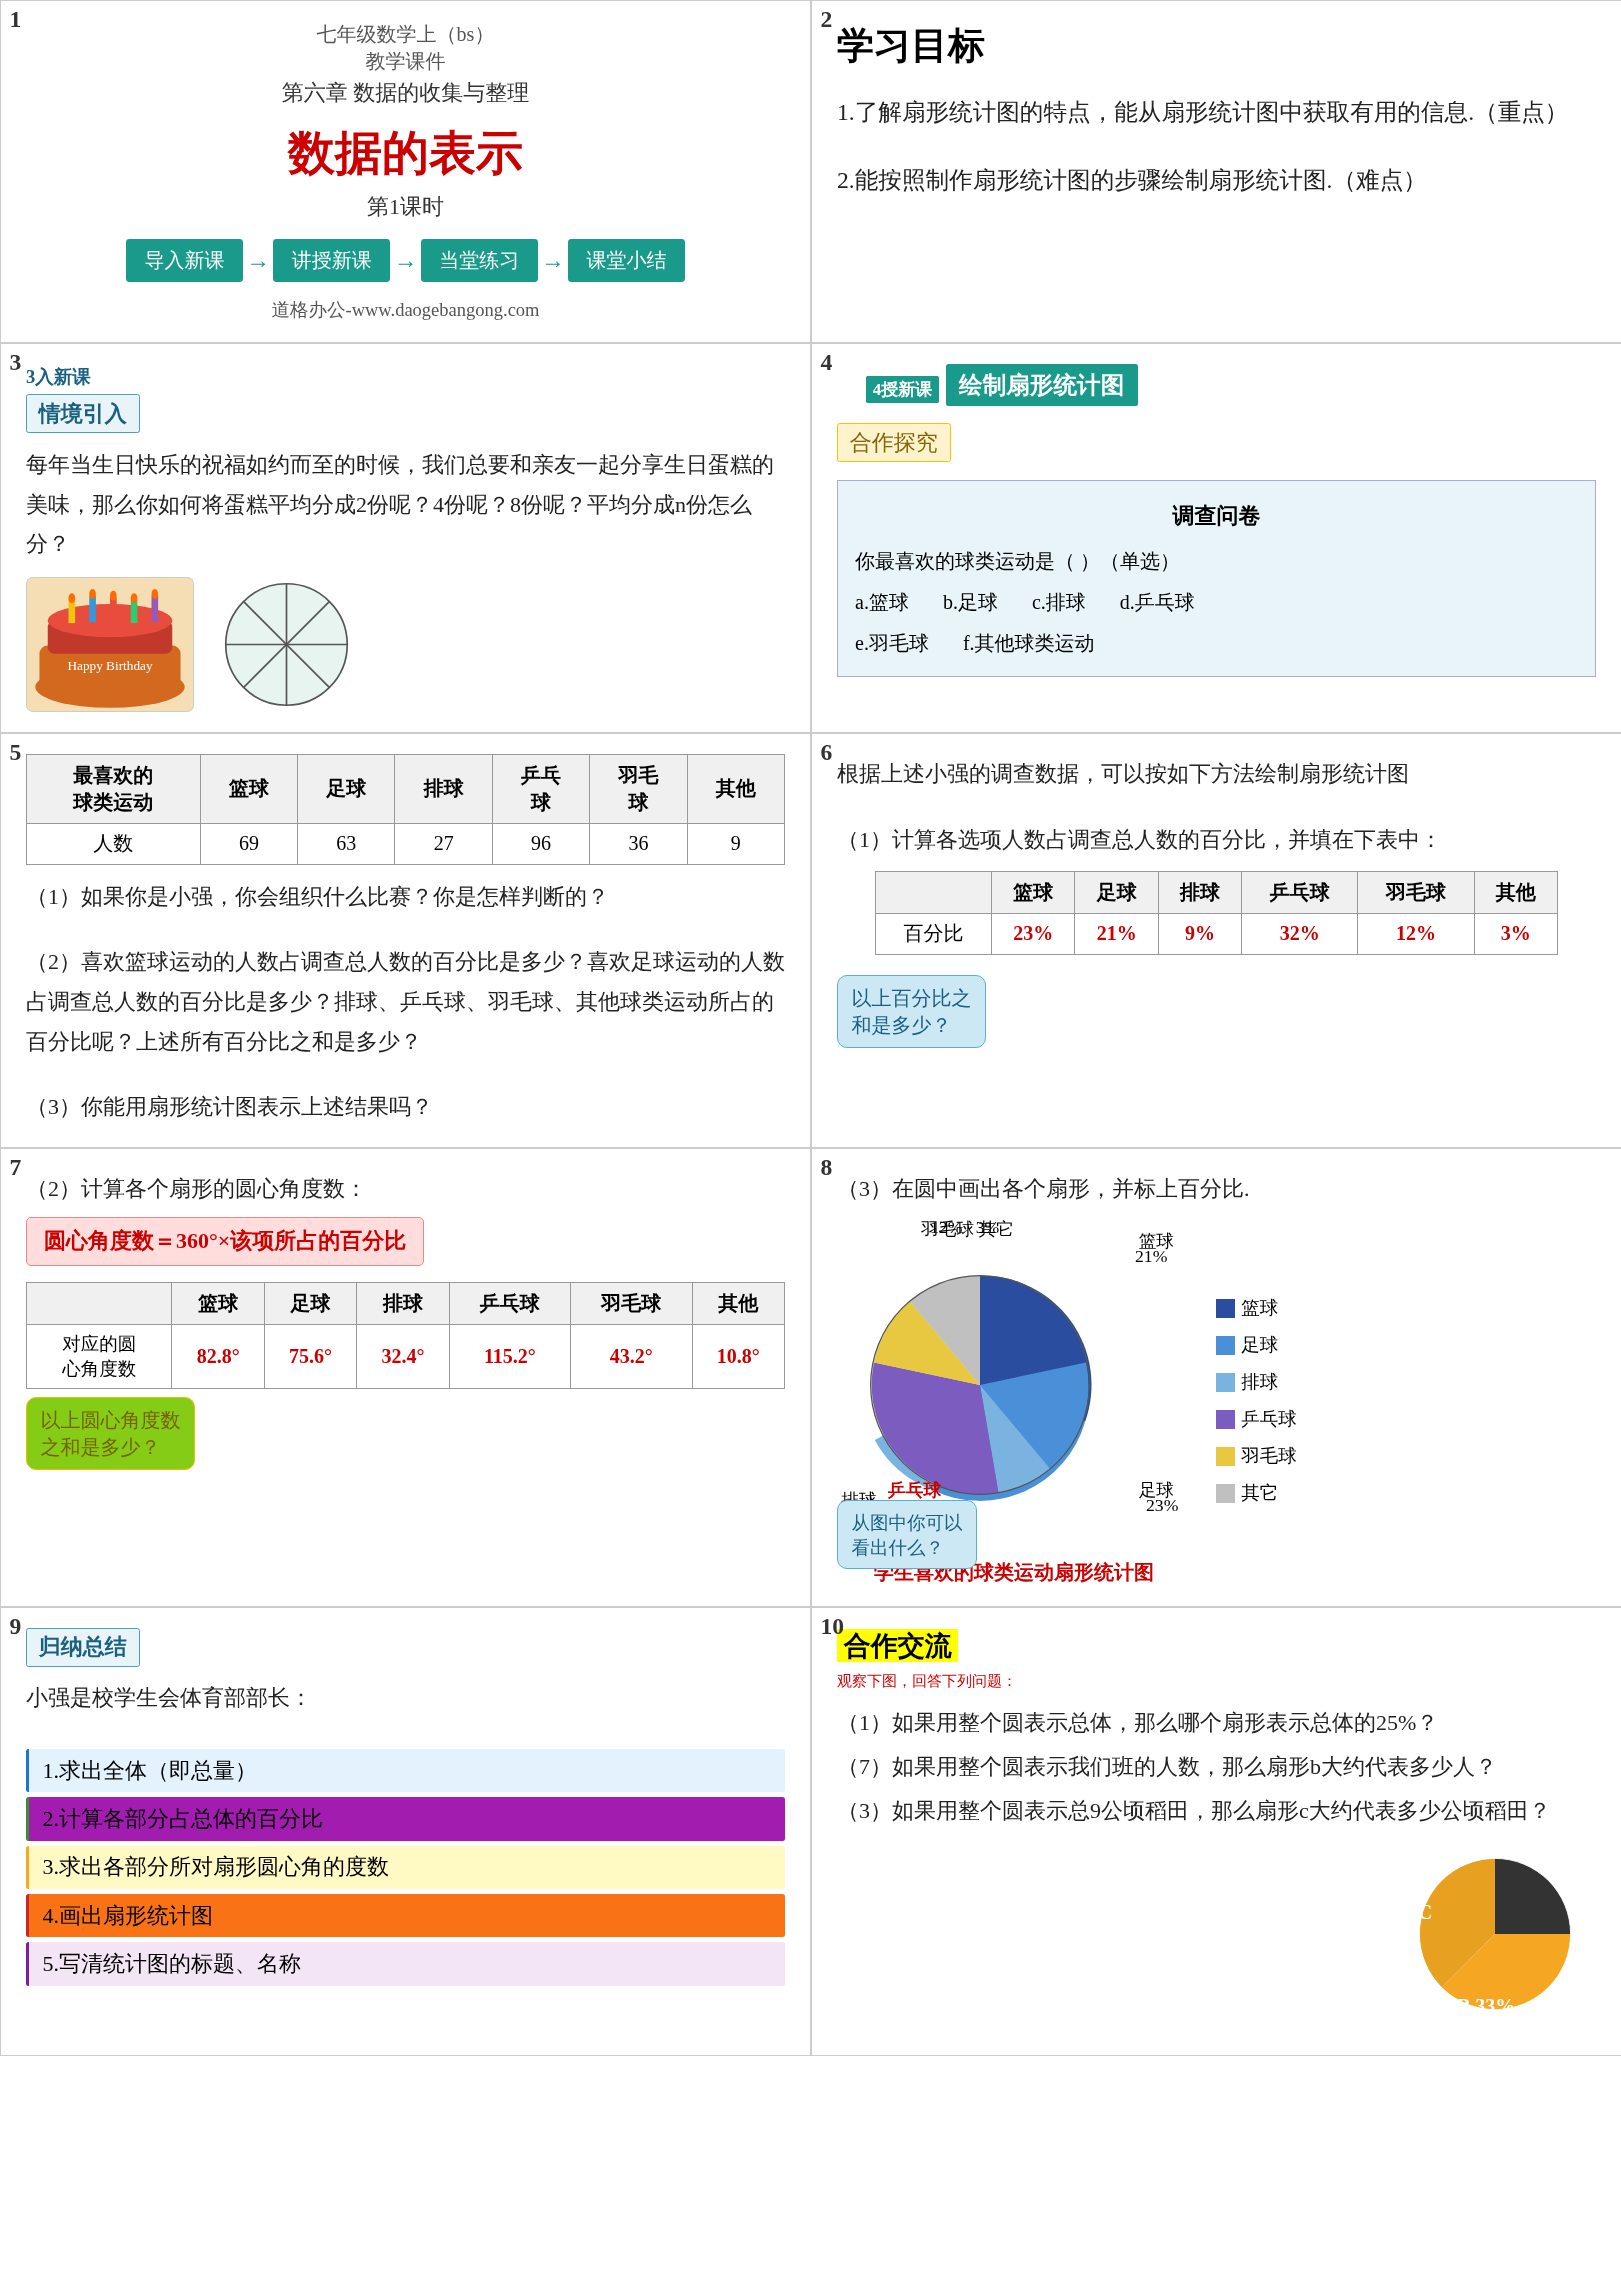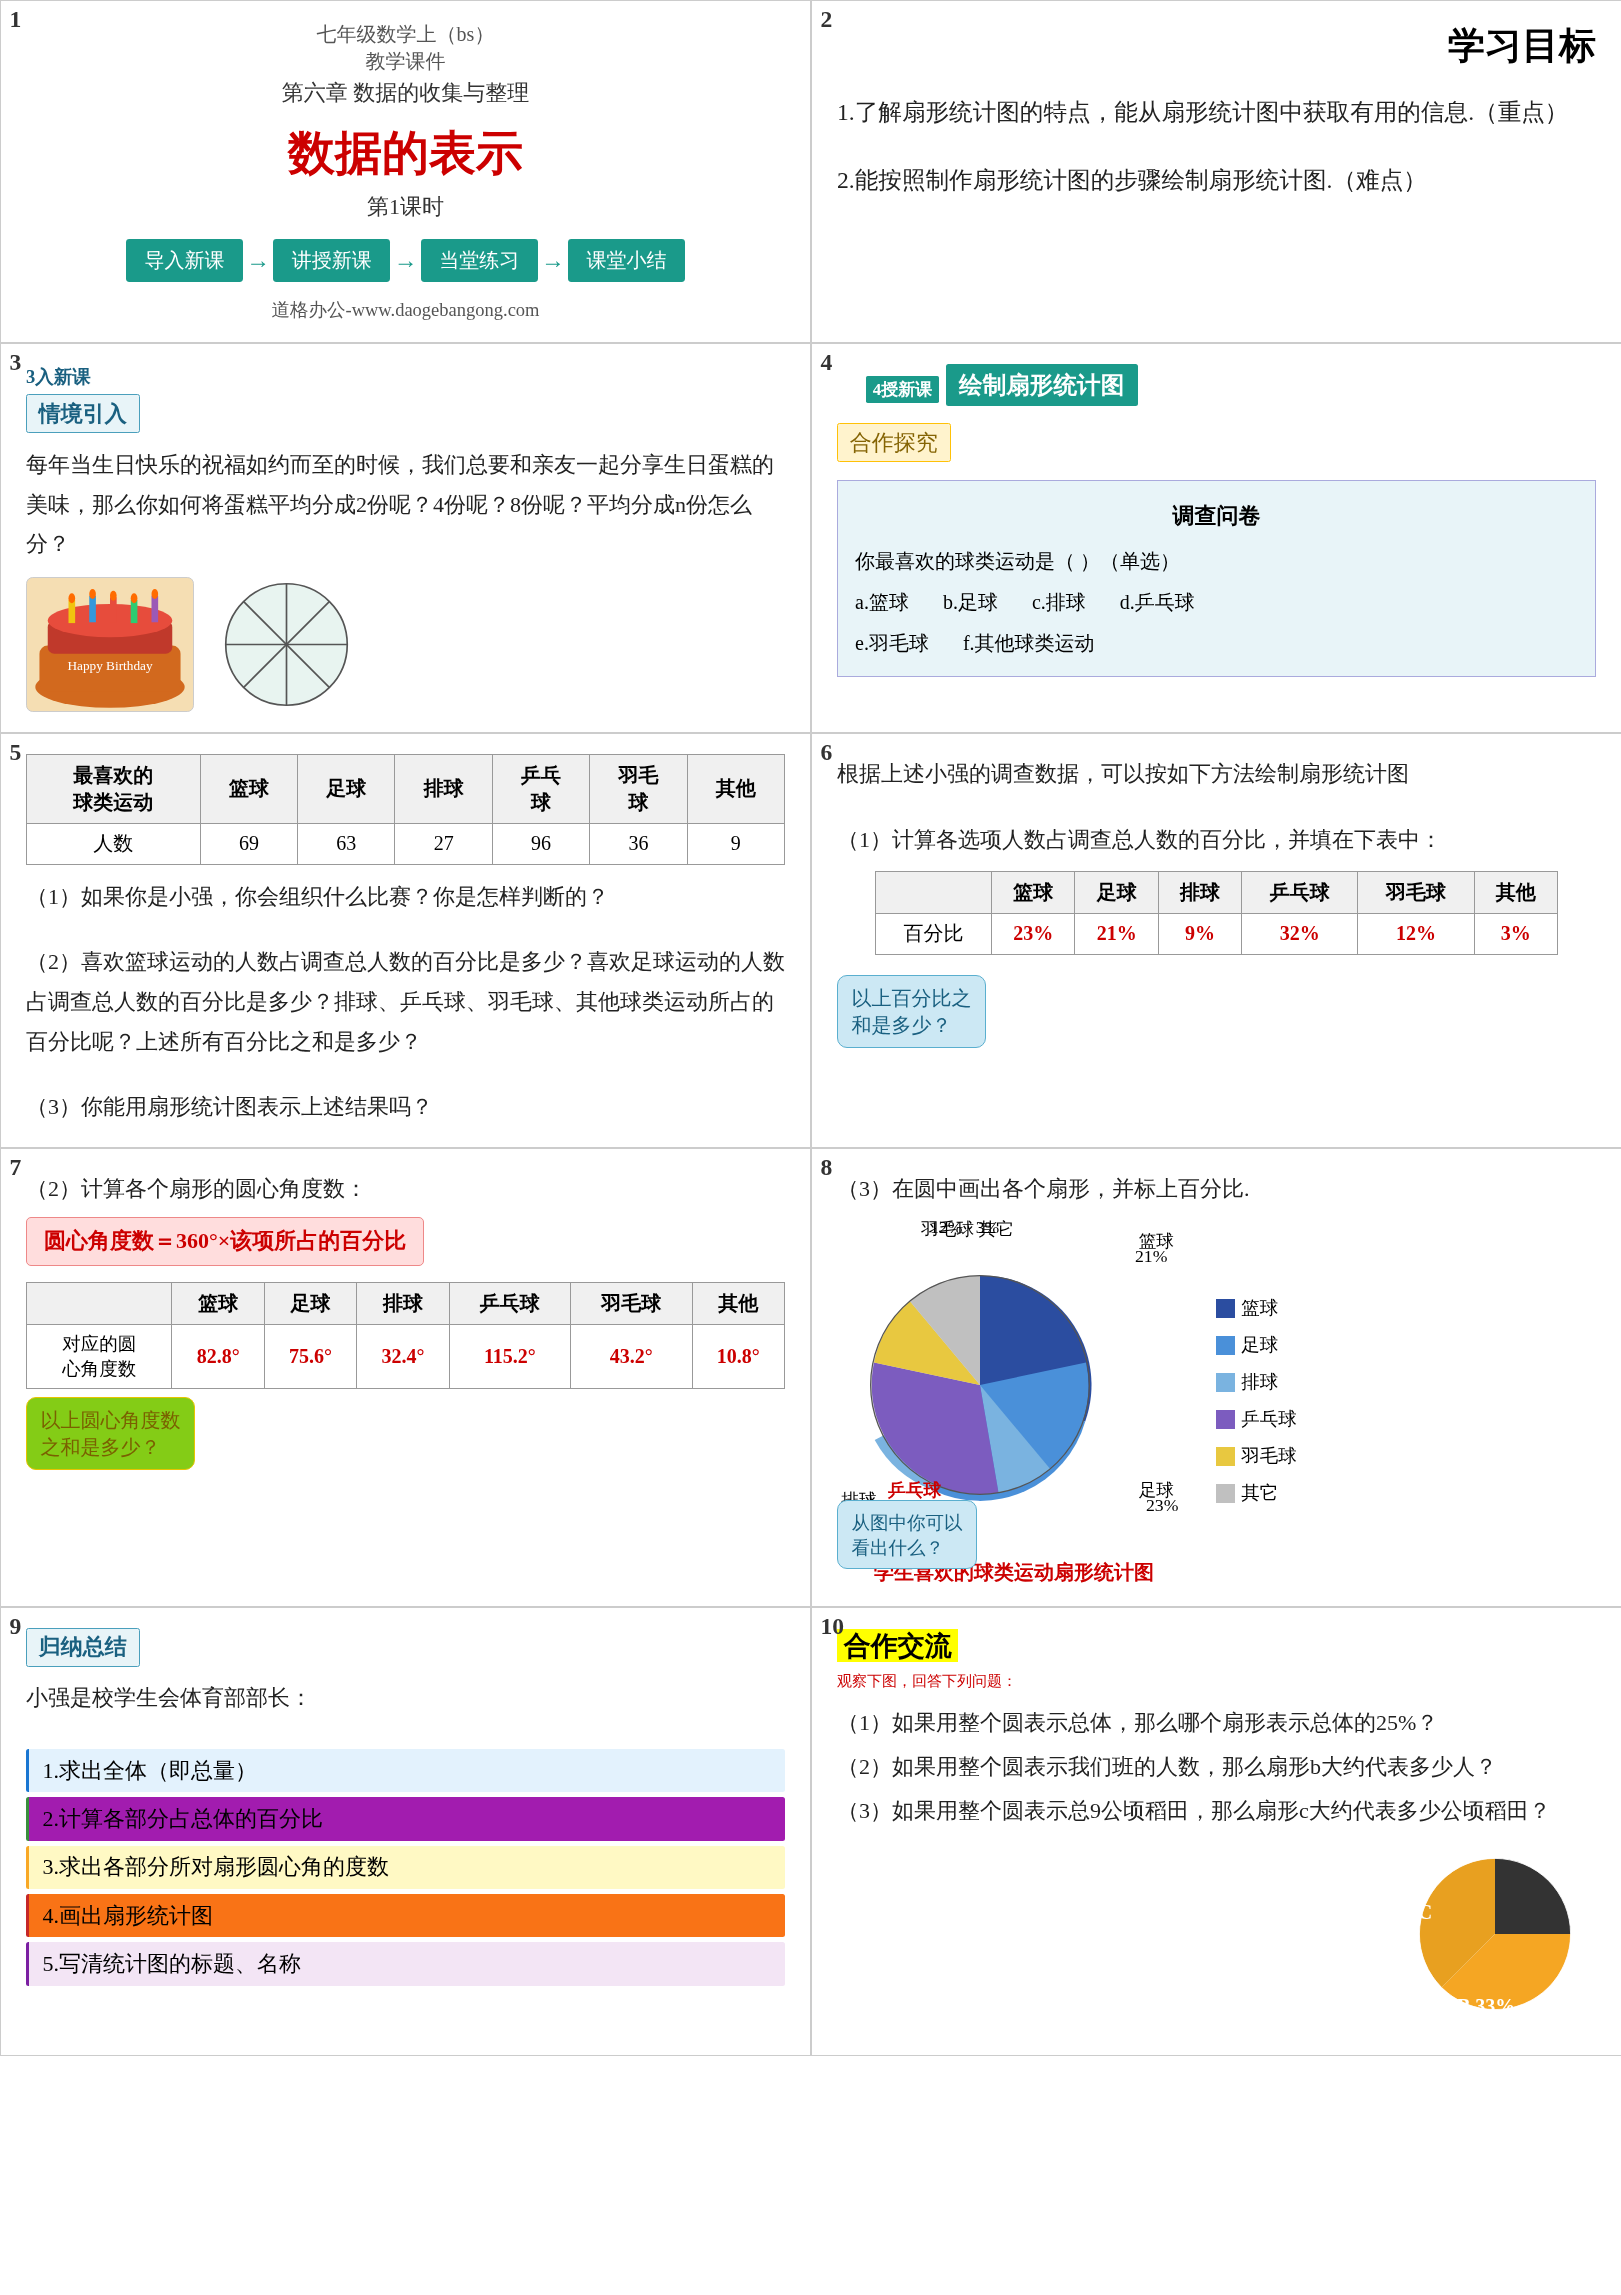--- a/index.html
+++ b/index.html
@@ -74,21 +74,21 @@
       font-size: 18.5px;
       color: #555;
       margin-top: 8.4px;
     }
 
     
     .cell-2 {
       background: #fff;
     }
     .learning-title {
-      text-align: right;
+      text-align: left;
       font-size: 37px;
       font-weight: bold;
       color: #000;
       margin-bottom: 20px;
     }
     .learning-obj {
       font-size: 23.6px;
       line-height: 1.8;
       color: #222;
     }
@@ -630,21 +630,21 @@
     <div class="step-item step-5">5.写清统计图的标题、名称</div>
   </div>
 
   <div class="cell cell-10">
     <span class="cell-number">10</span>
     <div style="margin-bottom:8.4px;">
       <span class="coop-title-highlight">合作交流</span>
     </div>
     <div class="observe-text">观察下图，回答下列问题：</div>
     <div class="question-text">（1）如果用整个圆表示总体，那么哪个扇形表示总体的25%？</div>
-    <div class="question-text">（2）如果用整个圆表示我们班的人数，那么扇形b大约代表多少人？</div>
+    <div class="question-text">（7）如果用整个圆表示我们班的人数，那么扇形b大约代表多少人？</div>
     <div class="question-text">（3）如果用整个圆表示总9公顷稻田，那么扇形c大约代表多少公顷稻田？</div>
     <div class="mini-pie-container">
       <div style="position:relative;width:185px;height:185px;">
         <svg width="168" height="168" viewBox="-100 -100 200 200">
 
           <path d="M0,0 L0,-90 A90,90 0 0,1 90,0 Z" fill="#333333"></path>
 
           <path d="M0,0 L90,0 A90,90 0 0,1 -63.6,63.6 Z" fill="#f5a623"></path>
 
           <path d="M0,0 L-63.6,63.6 A90,90 0 0,1 0,-90 Z" fill="#e8a020"></path>

